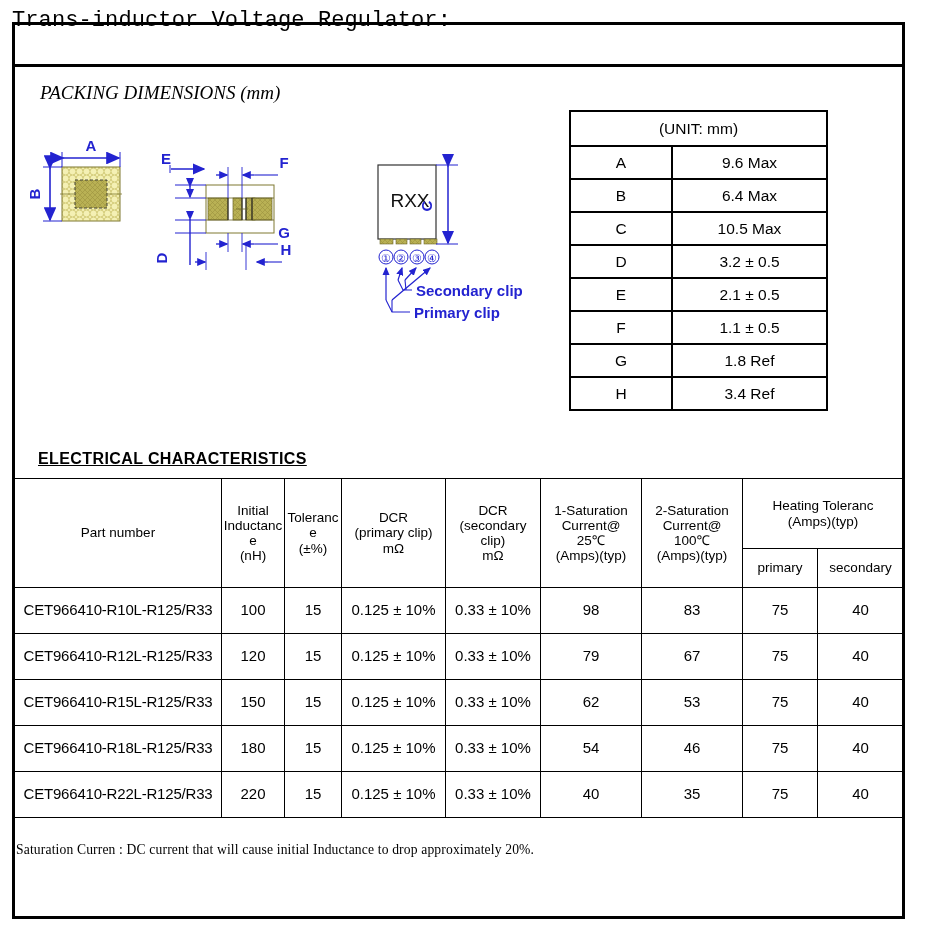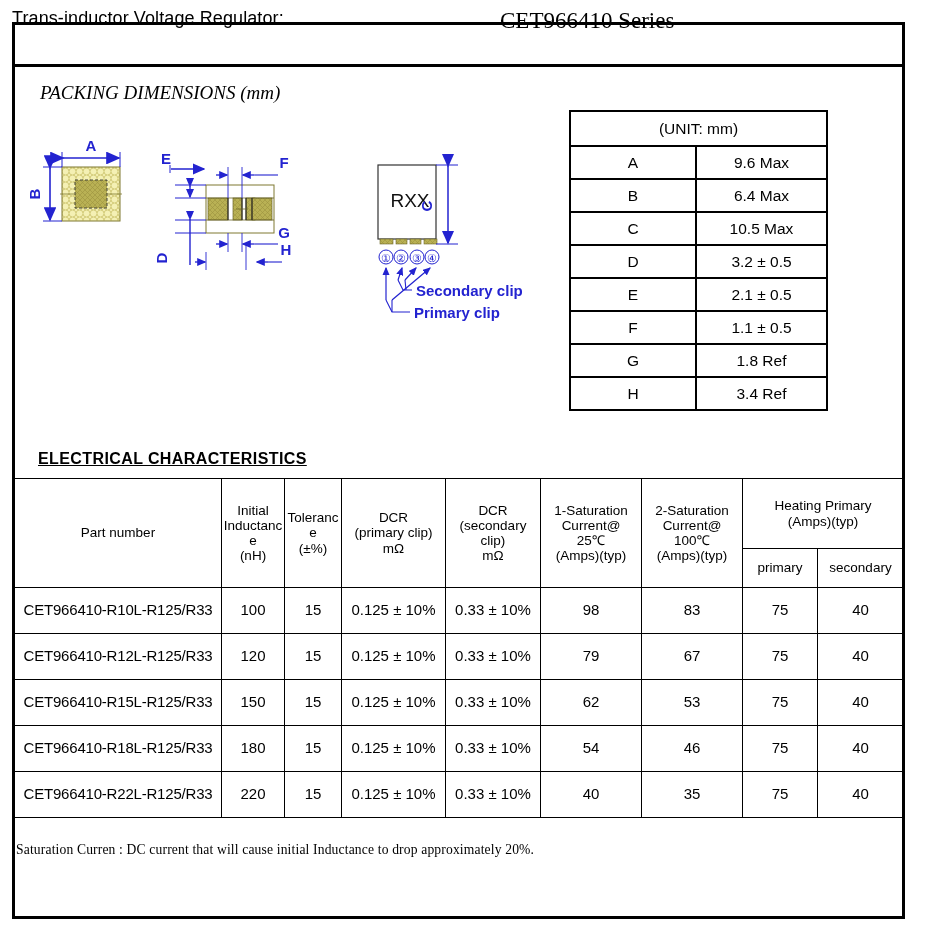--- a/index.html
+++ b/index.html
@@ -3,30 +3,30 @@
 <meta charset="utf-8">
 <style>
   html,body{margin:0;padding:0;background:#fff;}
   body{width:929px;height:935px;font-family:"Liberation Sans",sans-serif;color:#000;}
   .page{position:relative;width:929px;height:935px;overflow:hidden;}
 
   .frame{position:absolute;left:12px;top:22px;width:893px;height:897px;border:3px solid #000;box-sizing:border-box;}
 
   
   .title-row{position:absolute;left:12px;top:22px;width:893px;height:45px;box-sizing:border-box;border-bottom:3px solid #000;}
-  .title-left{position:absolute;left:12px;top:8px;font-family:Liberation Sans, sans-serif;font-size:18px;letter-spacing:.1px;white-space:nowrap;text-align:right;}
+  .title-left{position:absolute;left:12px;top:8px;font-family:Liberation Mono, monospace;font-size:22px;letter-spacing:.1px;white-space:nowrap;text-align:right;}
   .title-right{position:absolute;left:500px;top:8px;font-family:"Liberation Serif",serif;font-size:23px;white-space:nowrap;}
 
   
   .h-pack{position:absolute;left:40px;top:82px;font-family:"Liberation Serif",serif;font-size:19px;font-style:italic;}
   .h-elec{position:absolute;left:38px;top:450px;font-size:16px;font-weight:bold;letter-spacing:.4px;text-decoration:underline;}
 
   
   .dim-table{position:absolute;left:569px;top:110px;width:259px;border-collapse:collapse;}
-  .dim-table td{border:2px solid #000;font-size:15.5px;text-align:center;height:25px;padding:3px 16px;}
+  .dim-table td{border:2px solid #000;font-size:15.5px;text-align:center;height:25px;padding:3px 4px;}
   .dim-table .unit-cell{font-size:15.5px;height:27px;}
   .dim-table .lbl{width:92px;}
 
   
   .el-wrap{position:absolute;left:14px;top:478px;width:889px;}
   table.el{border-collapse:collapse;width:889px;table-layout:fixed;}
   table.el td,table.el th{border:1.6px solid #000;text-align:center;font-weight:normal;font-size:13.5px;padding:0 1px;line-height:1.12;word-break:break-all;}
   table.el thead td{height:108px;vertical-align:middle;}
   table.el tbody td{height:45px;font-size:15px;}
   td.partcell{font-size:14.2px;letter-spacing:-0.2px;word-break:normal;}
@@ -42,21 +42,20 @@
 </style>
 </head>
 <body>
 
 <div class="page">
 
   <div class="frame"></div>
 
   <div class="title-row"></div>
   <div class="title-left">Trans-inductor Voltage Regulator:</div>
-  <div class="title-right">CET966410  Series</div>
 
   <div class="h-pack">PACKING DIMENSIONS (mm)</div>
 
   <div class="draw">
     <svg width="540" height="240" viewBox="0 0 540 240">
       <defs>
         <pattern id="hatch" width="7" height="7" patternUnits="userSpaceOnUse">
           <rect width="7" height="7" fill="#f4f0b4"></rect>
           <path d="M0,3.5 a3.5,3.5 0 0,1 7,0 a3.5,3.5 0 0,1 -7,0" fill="none" stroke="#c9c06a" stroke-width="0.8"></path>
         </pattern>
@@ -263,21 +262,21 @@
             <span>25℃</span><br>
             <span>(Amps)(typ)</span>
           </td>
           <td rowspan="2">
             <span>2-Saturation</span><br>
             <span>Current@</span><br>
             <span>100℃</span><br>
             <span>(Amps)(typ)</span>
           </td>
           <td colspan="2" style="height:62px">
-            <span>Heating Primary</span><br>
+            <span>Heating Toleranc</span><br>
             <span>(Amps)(typ)</span>
           </td>
         </tr>
         <tr class="sub">
           <td>primary</td>
           <td>secondary</td>
         </tr>
       </thead>
       <tbody>
         <tr>

